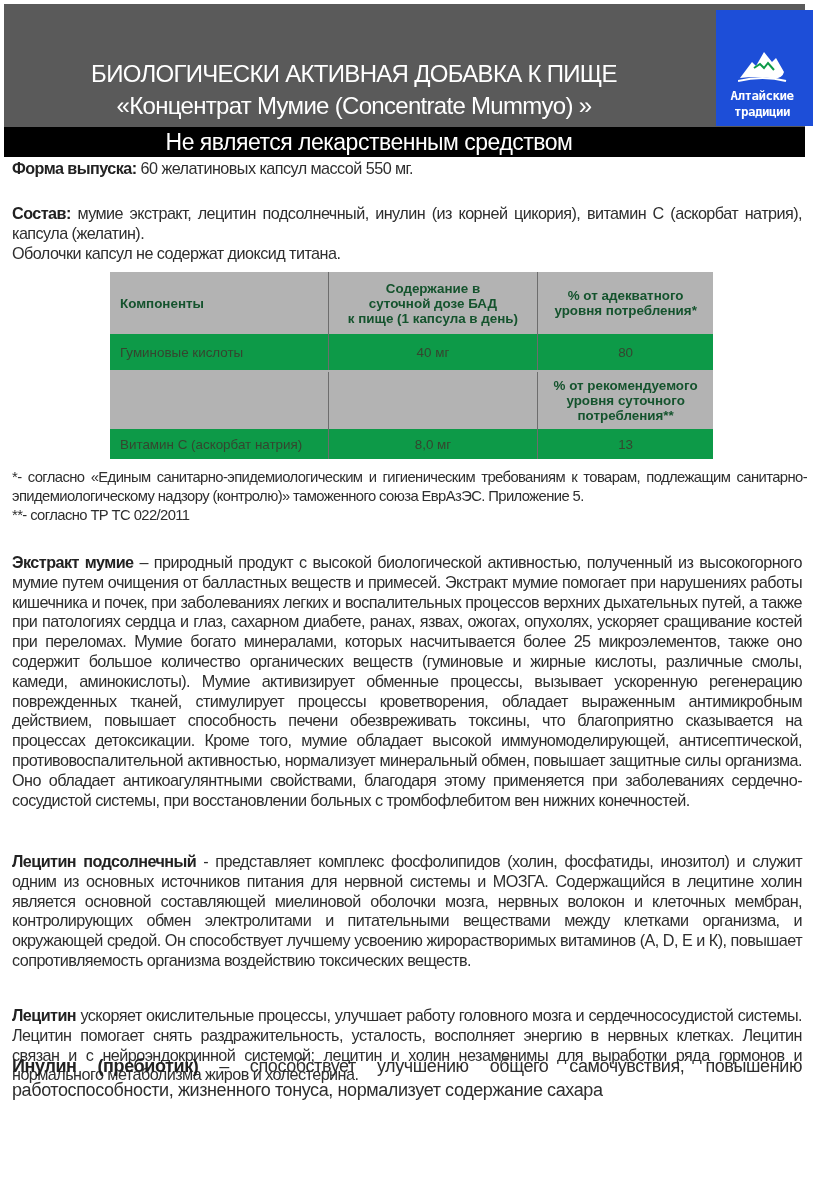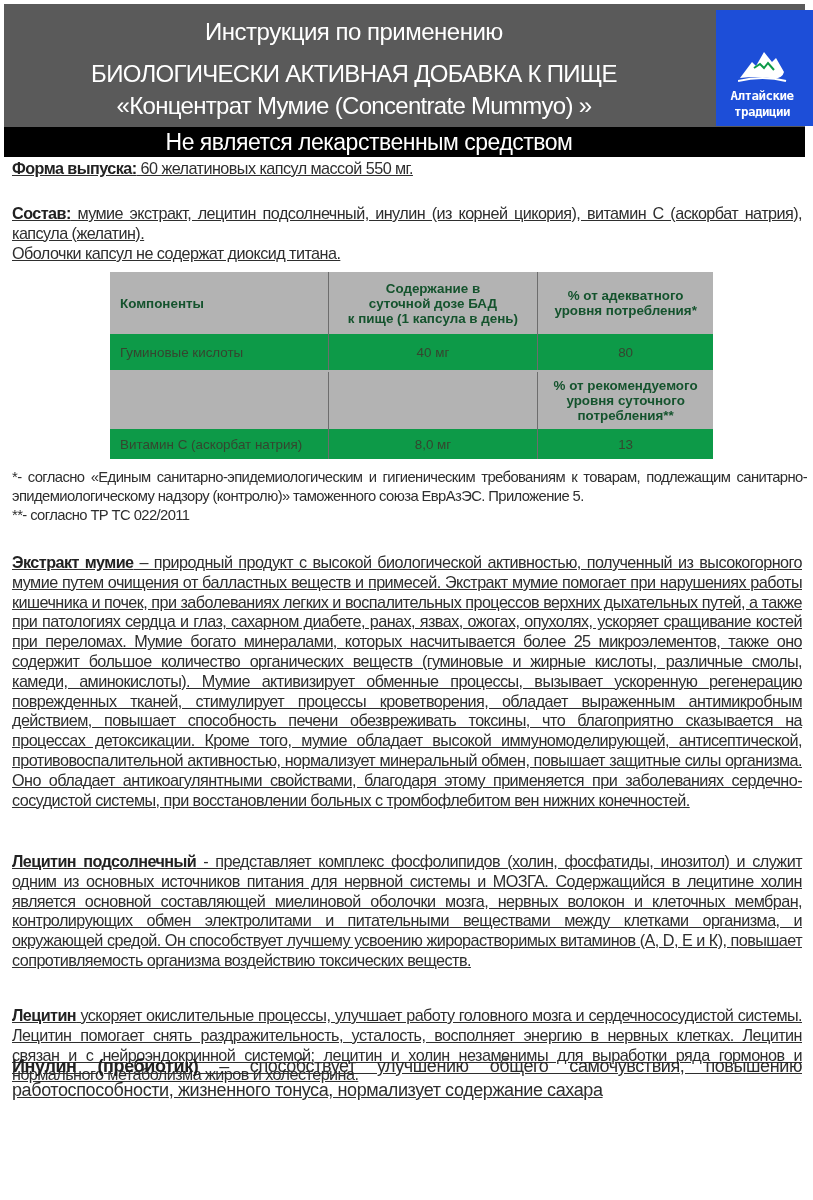--- a/index.html
+++ b/index.html
@@ -14,21 +14,21 @@
                 color: #ffffff; font-size: 24px; letter-spacing: -0.7px; }
   .logo { position: absolute; left: 712px; top: 6px; width: 108px; height: 116px; background: #1d4ed8; padding-left: 48px; }
   .logo svg { position: absolute; left: 22px; top: 38px; }
   .logo .lt { position: absolute; left: 0; width: 92px; text-align: center; color: #fff;
               font-family: "DejaVu Sans Mono", monospace; font-weight: bold; font-size: 12.5px; letter-spacing: -0.5px; }
   .logo .l1 { top: 78px; } .logo .l2 { top: 94px; }
   .strip { position: absolute; left: 4px; top: 127px; width: 801px; height: 30px; background: #000000; }
   .strip .t { position: absolute; left: 0; width: 730px; top: 2px; text-align: center; color: #fff; font-size: 23px; letter-spacing: -0.5px; }
 
   .p { position: absolute; left: 12px; width: 790px; font-size: 16.2px; line-height: 19.8px;
-       letter-spacing: -0.55px; color: #2e2e2e; text-decoration: underline; }
+       letter-spacing: -0.55px; color: #2e2e2e; }
   .p b { color: #222; }
   .just { text-align: justify; text-align-last: left; }
 
   table.comp { position: absolute; left: 110px; top: 272px; width: 603px; border-collapse: collapse;
                font-size: 13.4px; }
   table.comp td { padding: 0; border-right: 1px solid #6d6d6d; vertical-align: middle; }
   table.comp td:last-child { border-right: none; }
   table.comp tr.gray td { background: #b3b3b3; color: #14532d; font-weight: bold; }
   table.comp tr.green td { background: #0d9a48; color: #35452f; font-weight: normal; }
   td.c1 { width: 212px; padding-left: 10px !important; text-align: left; }
@@ -38,21 +38,20 @@
   tr.green td { border-bottom: 2px solid #b3b3b3; }
   tr.r-g2 td { border-bottom: none; }
   .hl { line-height: 15px; }
 
   .foot { position: absolute; left: 12px; width: 795px; font-size: 14.8px; line-height: 18.5px; letter-spacing: -0.6px; color: #2e2e2e; }
 </style>
 </head>
 <body>
 
 <div class="header">
-  <div class="t1">Инструкция по применению</div>
   <div class="t2">БИОЛОГИЧЕСКИ АКТИВНАЯ ДОБАВКА К ПИЩЕ</div>
   <div class="t3">«Концентрат Мумие (Concentrate Mummyo) »</div>
   <div class="logo">
     <svg width="50" height="38" viewBox="0 0 50 38">
       <path d="M2 30 L14 14 L18 18 L26 4 L34 14 L38 10 L46 24 Q44 32 32 30 Q18 28 2 30 Z" fill="#ffffff"></path>
       <path d="M16 20 L22 16 L26 20 L30 15 L36 22" stroke="#0d9a48" stroke-width="2" fill="none"></path>
       <path d="M0 33 Q25 27 48 33" stroke="#ffffff" stroke-width="2" fill="none"></path>
     </svg>
     <div class="lt l1">Алтайские</div>
     <div class="lt l2">традиции</div>

